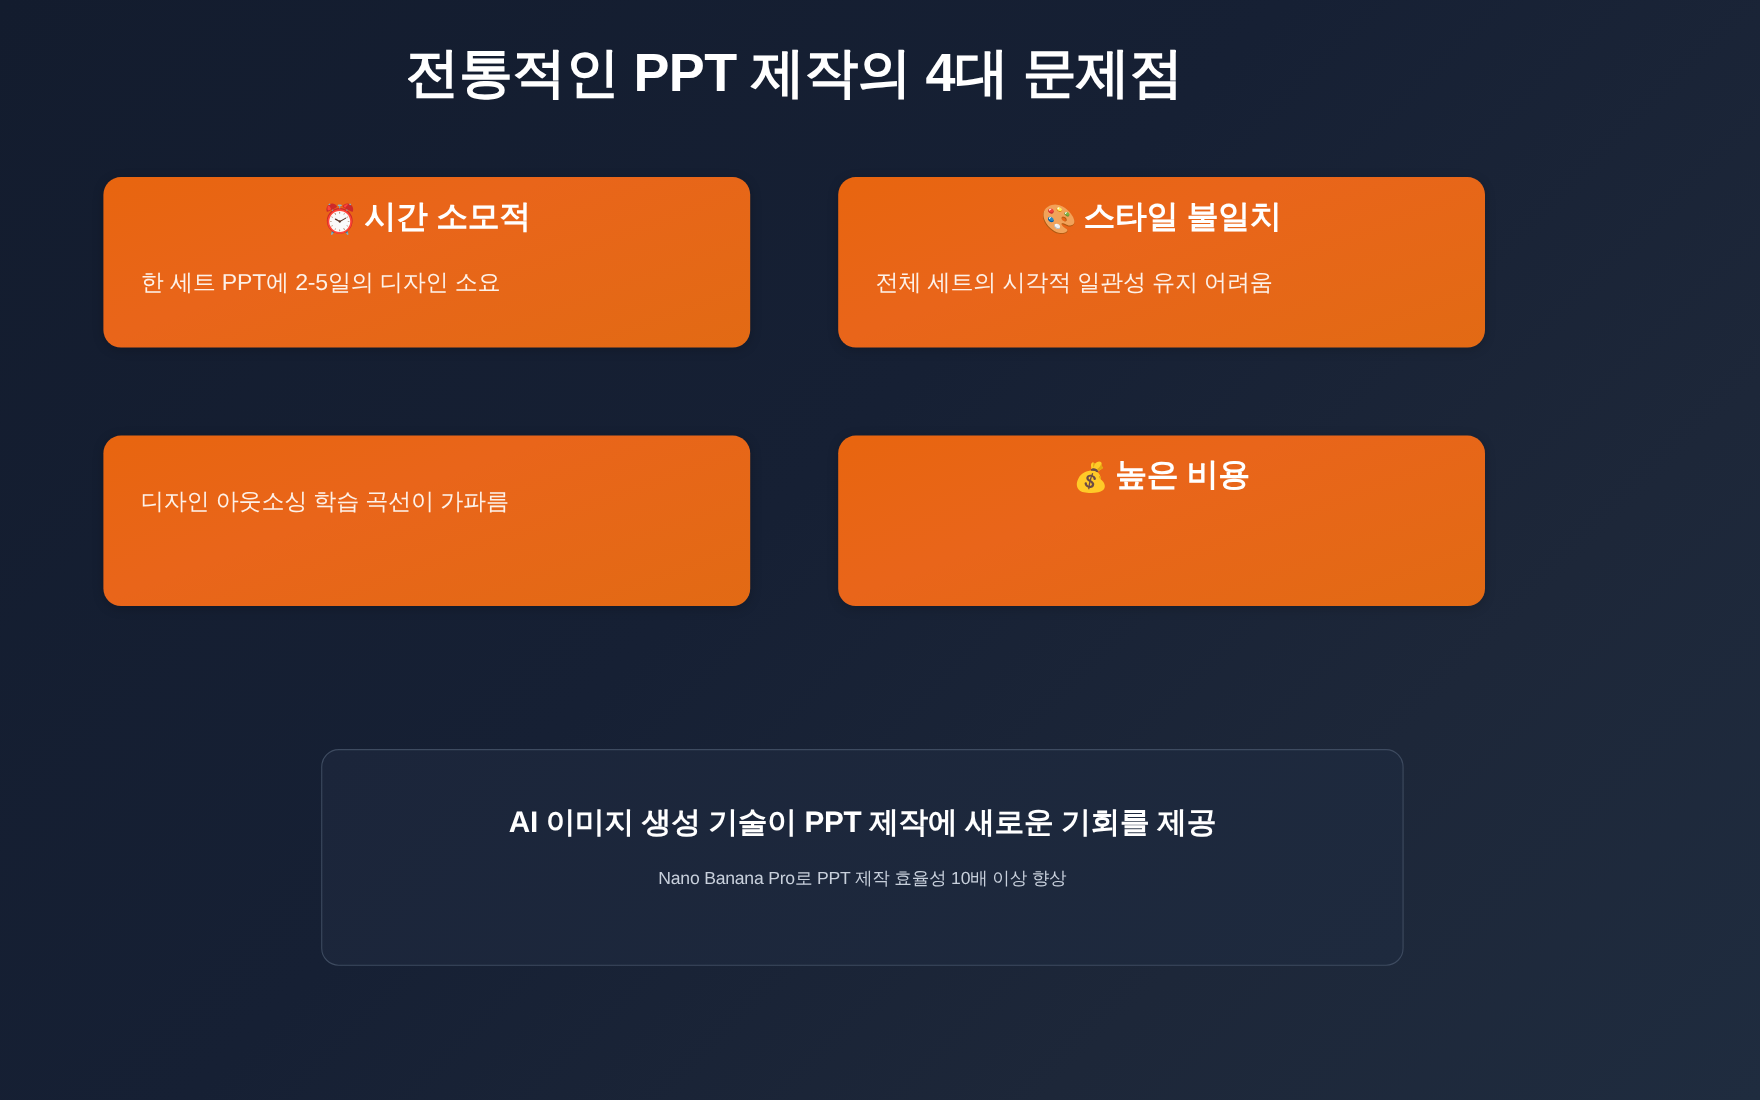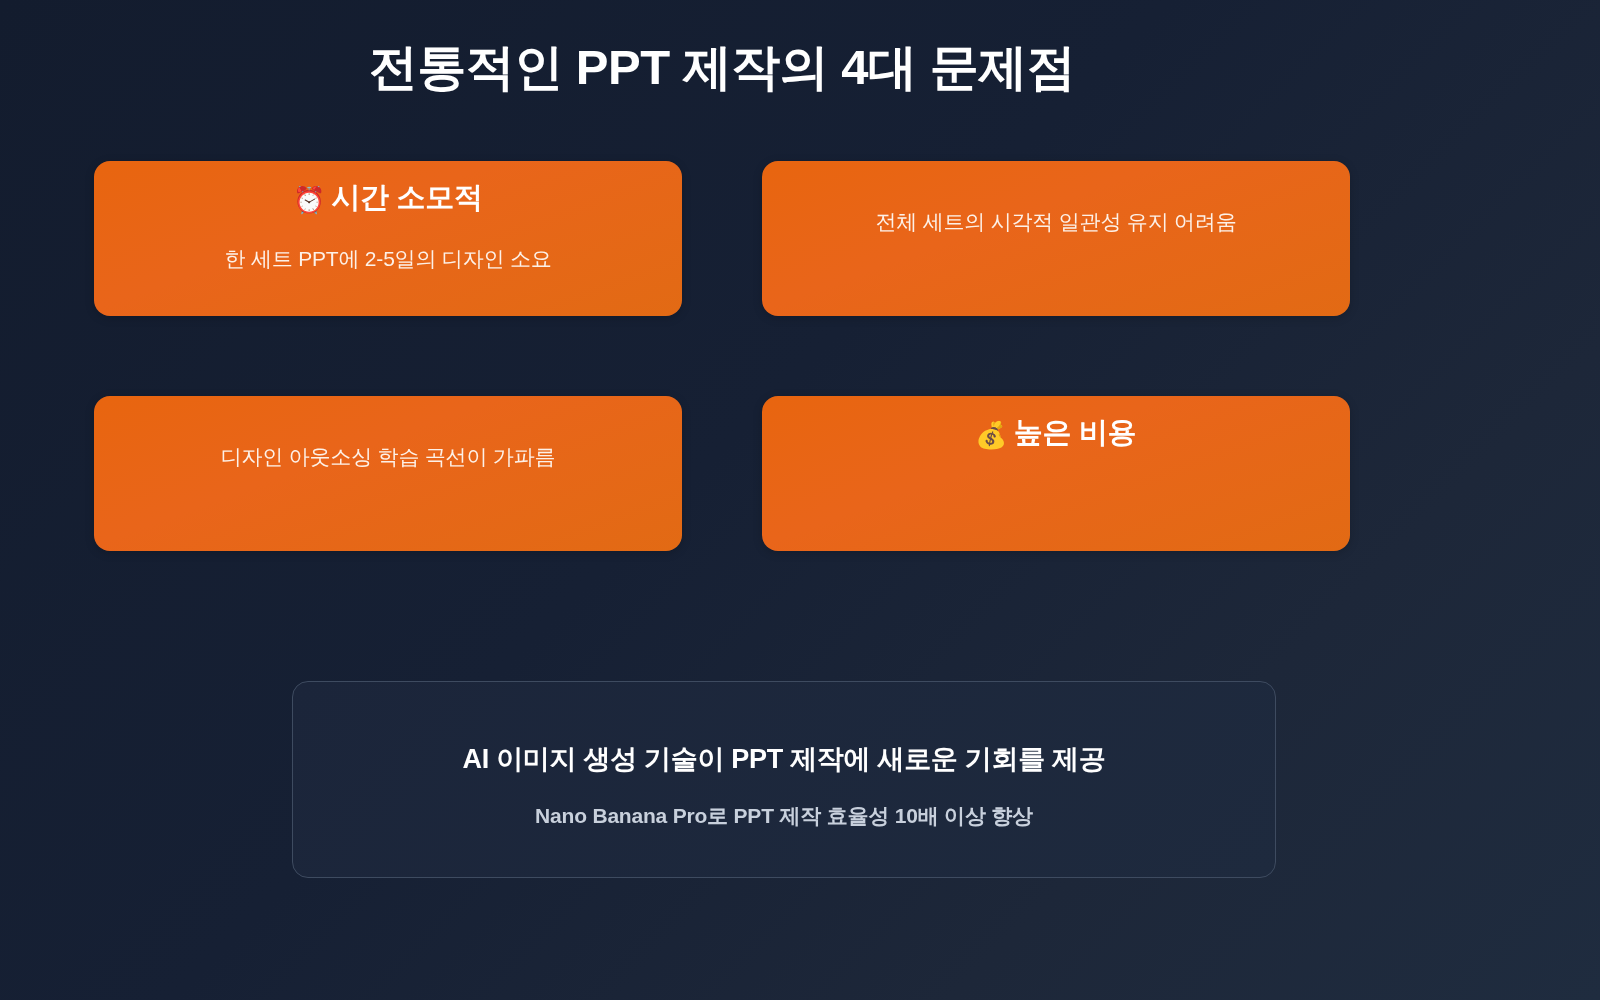--- a/index.html
+++ b/index.html
@@ -74,54 +74,54 @@
     font-size: 26px;
     margin-right: 6px;
     vertical-align: -2px;
   }
 
   .card-body {
     margin-top: 29px;
     font-size: 21px;
     font-weight: 400;
     color: #fdf1e8;
-    text-align: center;
+    text-align: left;
     line-height: 1.35;
     letter-spacing: -0.2px;
   }
 
   
   .callout {
     position: absolute;
     left: 292px;
     top: 681px;
     width: 984px;
     height: 197px;
     border: 1px solid #3e4b60;
     border-radius: 16px;
     background: linear-gradient(135deg, #1b253a 0%, #1e2a3e 100%);
     display: flex;
     flex-direction: column;
     align-items: center;
-    padding-top: 60px;
+    padding-top: 48px;
   }
 
   .callout-title {
     font-size: 27px;
     font-weight: 700;
     color: #ffffff;
     text-align: center;
     letter-spacing: -0.3px;
     line-height: 1.3;
   }
 
   .callout-subtitle {
     margin-top: 25px;
-    font-size: 21px;
-    font-weight: 700;
+    font-size: 16px;
+    font-weight: 400;
     color: #c8d0dc;
     text-align: center;
     letter-spacing: -0.2px;
     line-height: 1.3;
   }
 </style>
 </head>
 <body>
 
 <div class="slide">
@@ -131,20 +131,23 @@
   <div class="card-grid">
 
     <div class="problem-card">
       <div class="card-heading">
         <span class="emoji">⏰</span><span>시간 소모적</span>
       </div>
       <div class="card-body">한 세트 PPT에 2-5일의 디자인 소요</div>
     </div>
 
     <div class="problem-card">
+      <div class="card-heading">
+        <span class="emoji">🎨</span><span>스타일 불일치</span>
+      </div>
       <div class="card-body">전체 세트의 시각적 일관성 유지 어려움</div>
     </div>
 
     <div class="problem-card">
       <div class="card-body">디자인 아웃소싱 학습 곡선이 가파름</div>
     </div>
 
     <div class="problem-card">
       <div class="card-heading">
         <span class="emoji">💰</span><span>높은 비용</span>

